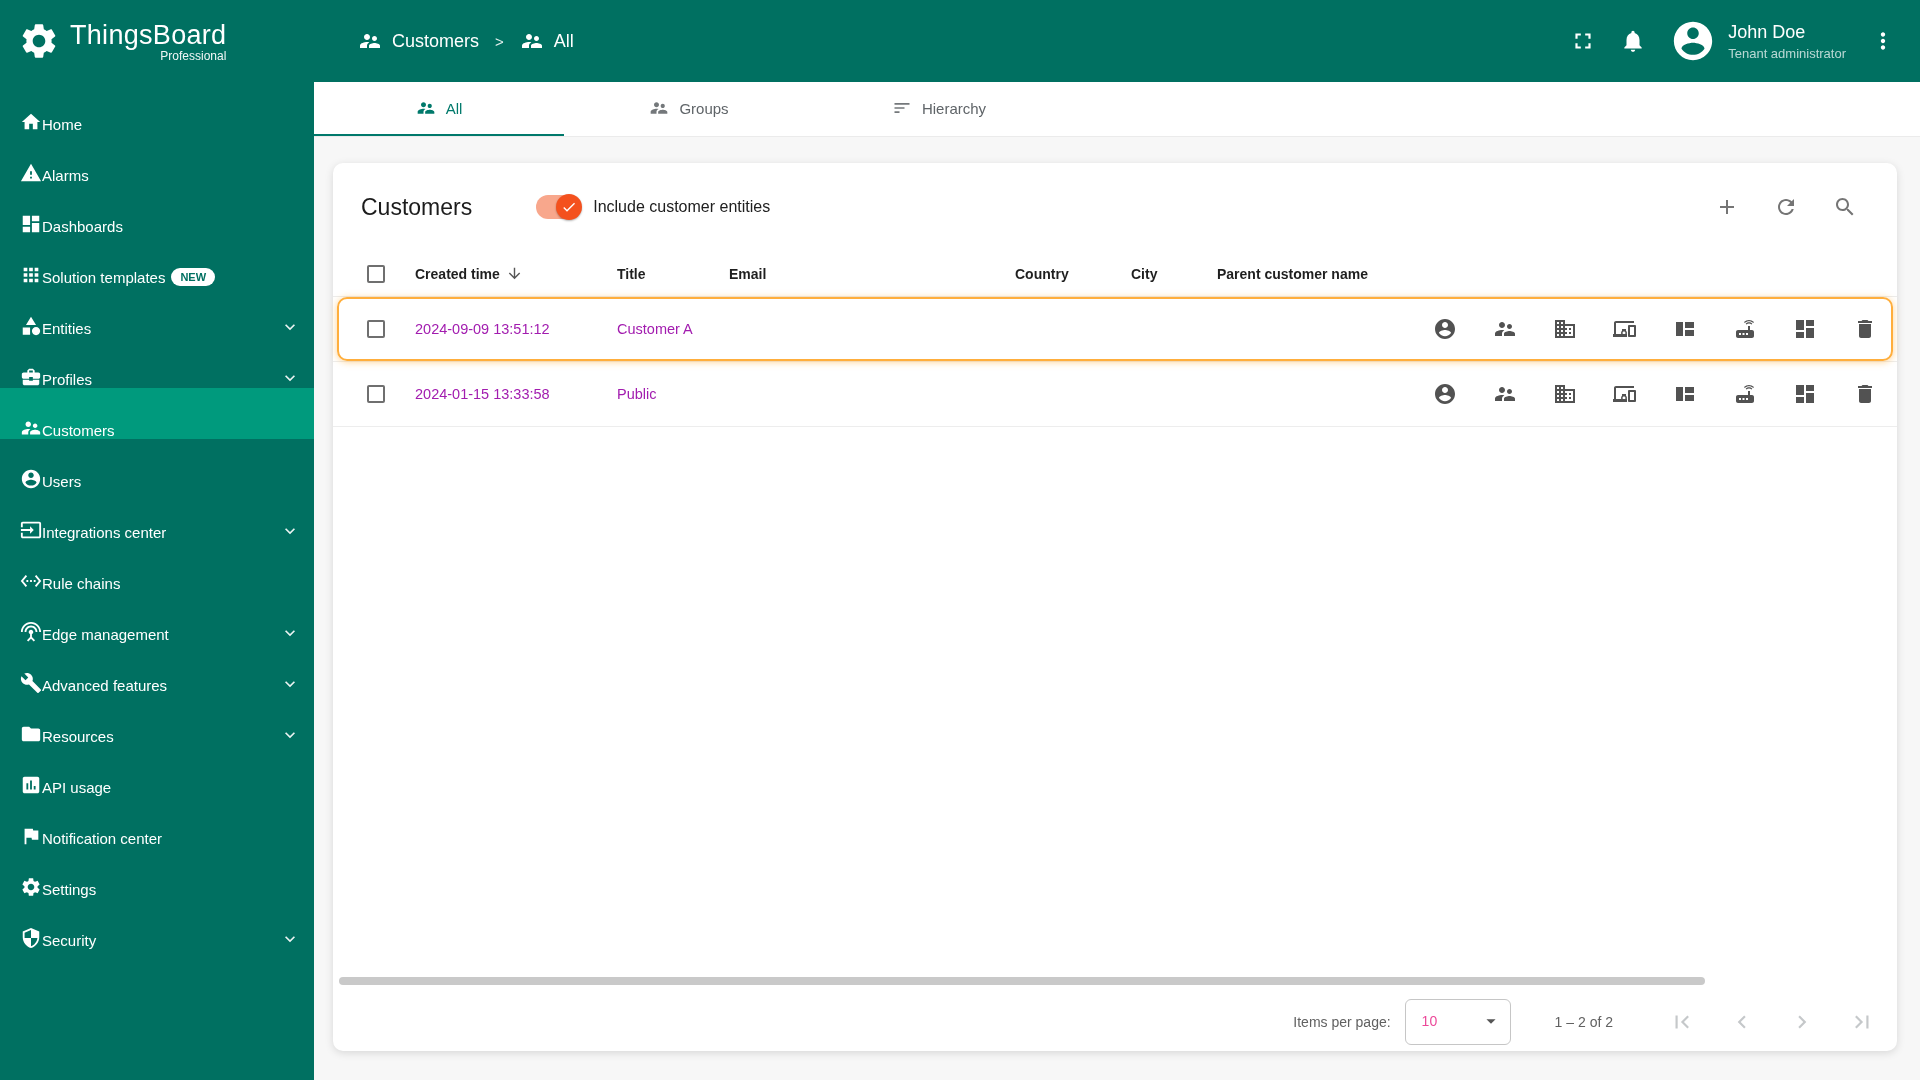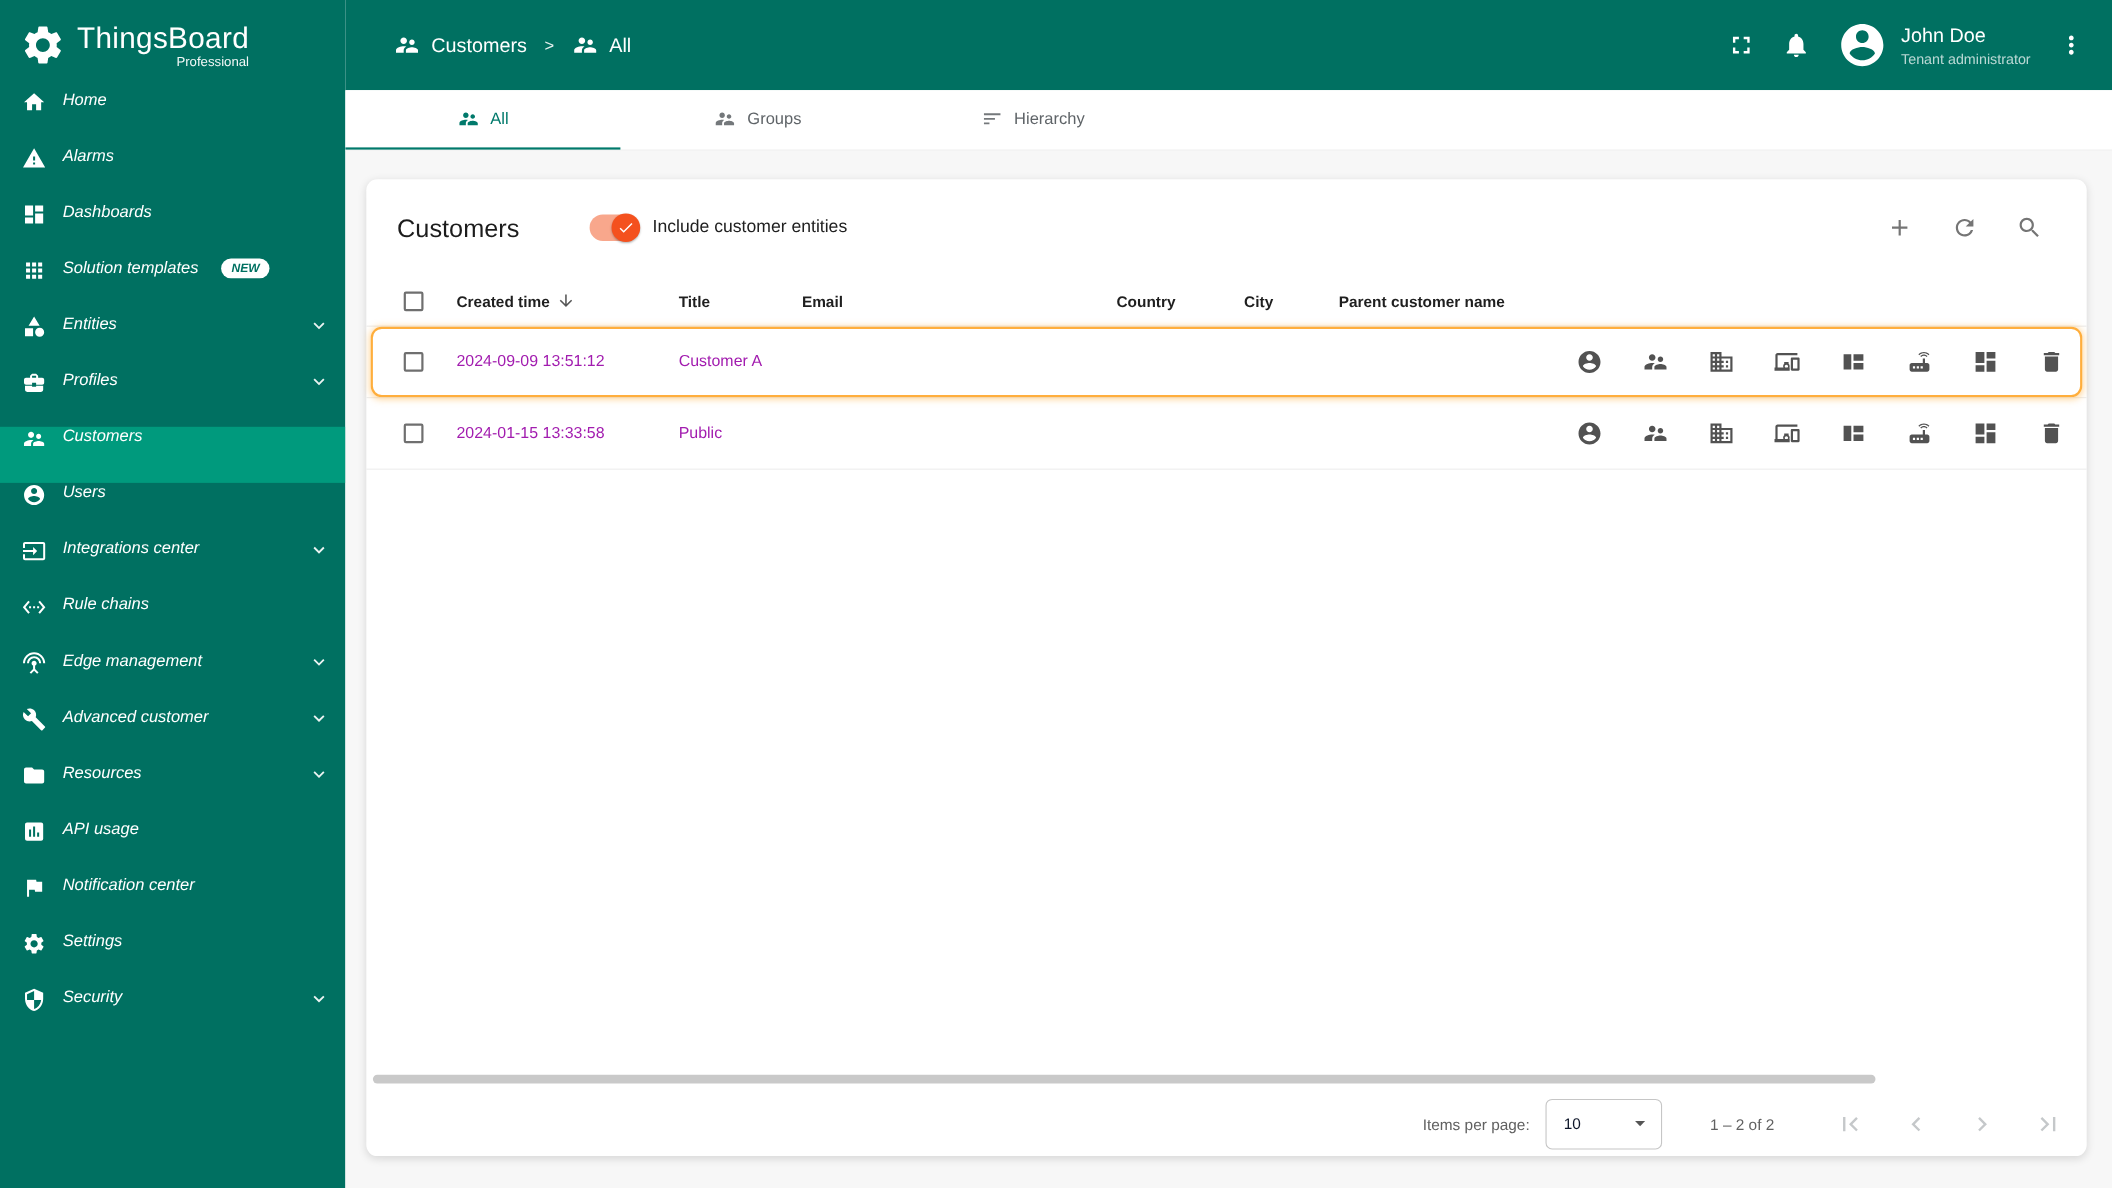--- a/index.html
+++ b/index.html
@@ -12,21 +12,21 @@
   .app{display:flex;height:100%;}
 
   
   .sidebar{width:314px;background:var(--teal);flex-shrink:0;display:flex;flex-direction:column;color:#fff;}
   .logo{height:82px;display:flex;align-items:center;gap:10px;padding:0 18px;flex-shrink:0;}
   .logo-ic{width:42px;height:42px;fill:#fff;}
   .logo-text{display:flex;flex-direction:column;}
   .logo-title{font-size:27px;font-weight:500;letter-spacing:.3px;}
   .logo-sub{font-size:12px;align-self:flex-end;margin-top:-2px;opacity:.95;}
   .nav{flex:1;}
-  .nav-item{height:51px;display:flex;align-items:flex-start;gap:15px;padding:0 14px 0 20px;font-size:15px;font-weight:500;cursor:pointer;font-style:italic;}
+  .nav-item{height:51px;display:flex;align-items:flex-end;padding:0 14px 0 20px;font-size:15px;font-weight:500;cursor:pointer;}
   .nav-item.active{background:var(--teal-active);}
   .nav-ic{width:22px;height:22px;fill:#fff;flex-shrink:0;}
   .badge{background:#fff;color:var(--teal);font-size:11px;font-weight:700;padding:3px 9px;border-radius:10px;margin-left:6px;}
   .chev{margin-left:auto;width:20px;height:20px;fill:#fff;opacity:.92;}
 
   
   .main{flex:1;display:flex;flex-direction:column;min-width:0;}
   .topbar{height:82px;background:var(--teal);display:flex;align-items:center;color:#fff;padding:0 24px 0 44px;flex-shrink:0;}
   .crumb{display:flex;align-items:center;gap:10px;font-size:18px;font-weight:500;cursor:pointer;}
   .crumb-ic{width:24px;height:24px;fill:#fff;}
@@ -74,21 +74,21 @@
   .cell{padding-left:12px;line-height:20px;}
   .actions-cell{display:flex;gap:36px;padding-left:12px;}
   .a-ic{width:24px;height:24px;fill:#525252;}
   .spacer{flex:1;}
 
   
   .hscroll{height:8px;margin:0 6px 8px;position:relative;flex-shrink:0;}
   .hthumb{position:absolute;left:0;top:0;height:8px;width:88%;background:#c9c9c9;border-radius:4px;cursor:pointer;}
   .card-foot{height:58px;display:flex;align-items:center;justify-content:flex-end;padding-right:22px;flex-shrink:0;color:#616161;font-size:14px;}
   .pp-label{margin-right:14px;}
-  .pp-select{width:106px;height:46px;border:1px solid #c6c6c6;border-radius:6px;display:flex;align-items:center;justify-content:space-between;padding:0 8px 2px 16px;color:#0f172a;cursor:pointer;margin-right:44px;}
+  .pp-select{width:106px;height:46px;border:1px solid #c6c6c6;border-radius:6px;display:flex;align-items:center;justify-content:space-between;padding:0 8px 2px 16px;color:#ec4899;cursor:pointer;margin-right:44px;}
   .pp-select svg{width:22px;height:22px;fill:#555;}
   .range{margin-right:56px;}
   .pag{display:flex;gap:34px;}
   .p-ic{width:26px;height:26px;fill:#c5c8ca;}
 </style>
 </head>
 <body>
 
 <div class="app">
 
@@ -180,21 +180,21 @@
           </svg>
         <span>Edge management</span>
         <svg class="chev" viewBox="0 0 24 24">
             <path d="M16.59 8.59L12 13.17 7.41 8.59 6 10l6 6 6-6z"></path>
           </svg>
       </div>
       <div class="nav-item">
         <svg class="nav-ic" viewBox="0 0 24 24">
             <path d="M22.7 19l-9.1-9.1c.9-2.3.4-5-1.5-6.9-2-2-5-2.4-7.4-1.3L9 6 6 9 1.6 4.7C.4 7.1.9 10.1 2.9 12.1c1.9 1.9 4.6 2.4 6.9 1.5l9.1 9.1c.4.4 1 .4 1.4 0l2.3-2.3c.5-.4.5-1.1.1-1.4z"></path>
           </svg>
-        <span>Advanced customer</span>
+        <span>Advanced features</span>
         <svg class="chev" viewBox="0 0 24 24">
             <path d="M16.59 8.59L12 13.17 7.41 8.59 6 10l6 6 6-6z"></path>
           </svg>
       </div>
       <div class="nav-item">
         <svg class="nav-ic" viewBox="0 0 24 24">
             <path d="M10 4H4c-1.1 0-1.99.9-1.99 2L2 18c0 1.1.9 2 2 2h16c1.1 0 2-.9 2-2V8c0-1.1-.9-2-2-2h-8l-2-2z"></path>
           </svg>
         <span>Resources</span>
         <svg class="chev" viewBox="0 0 24 24">

